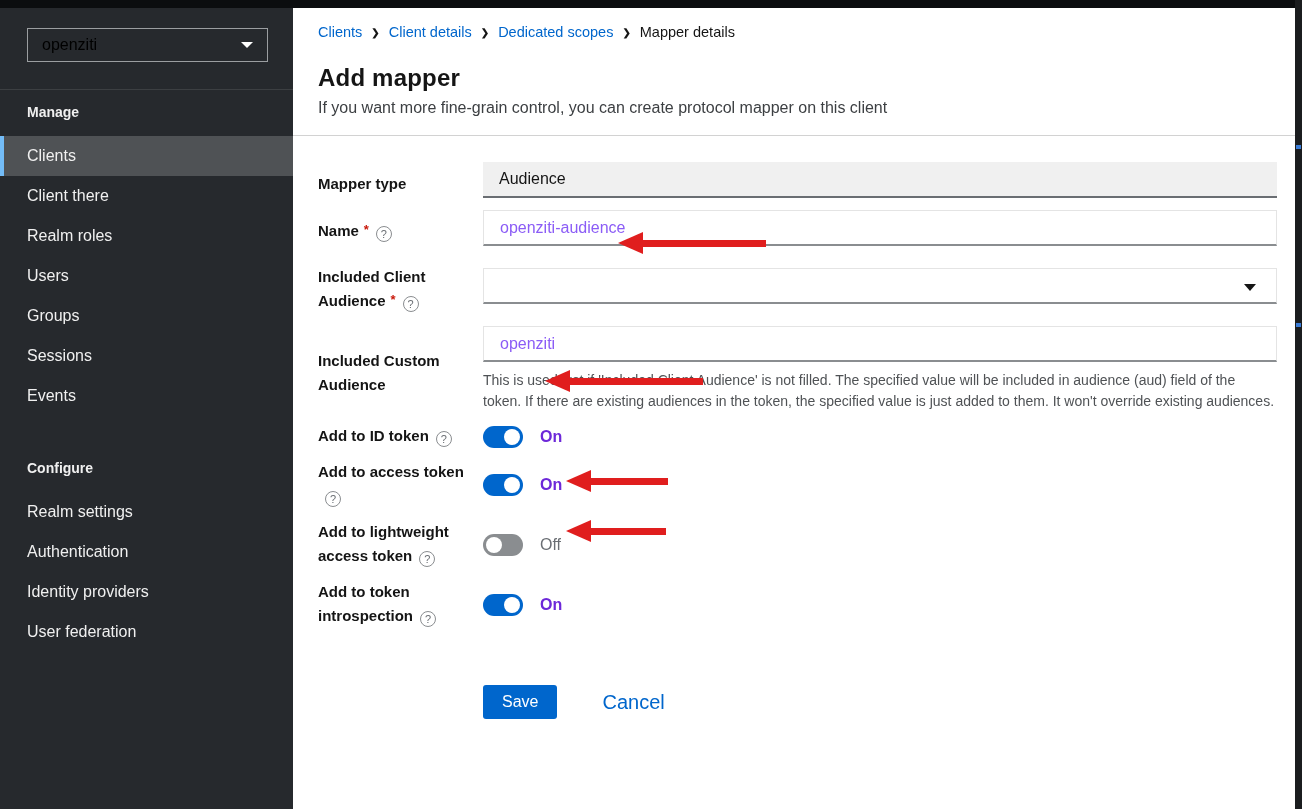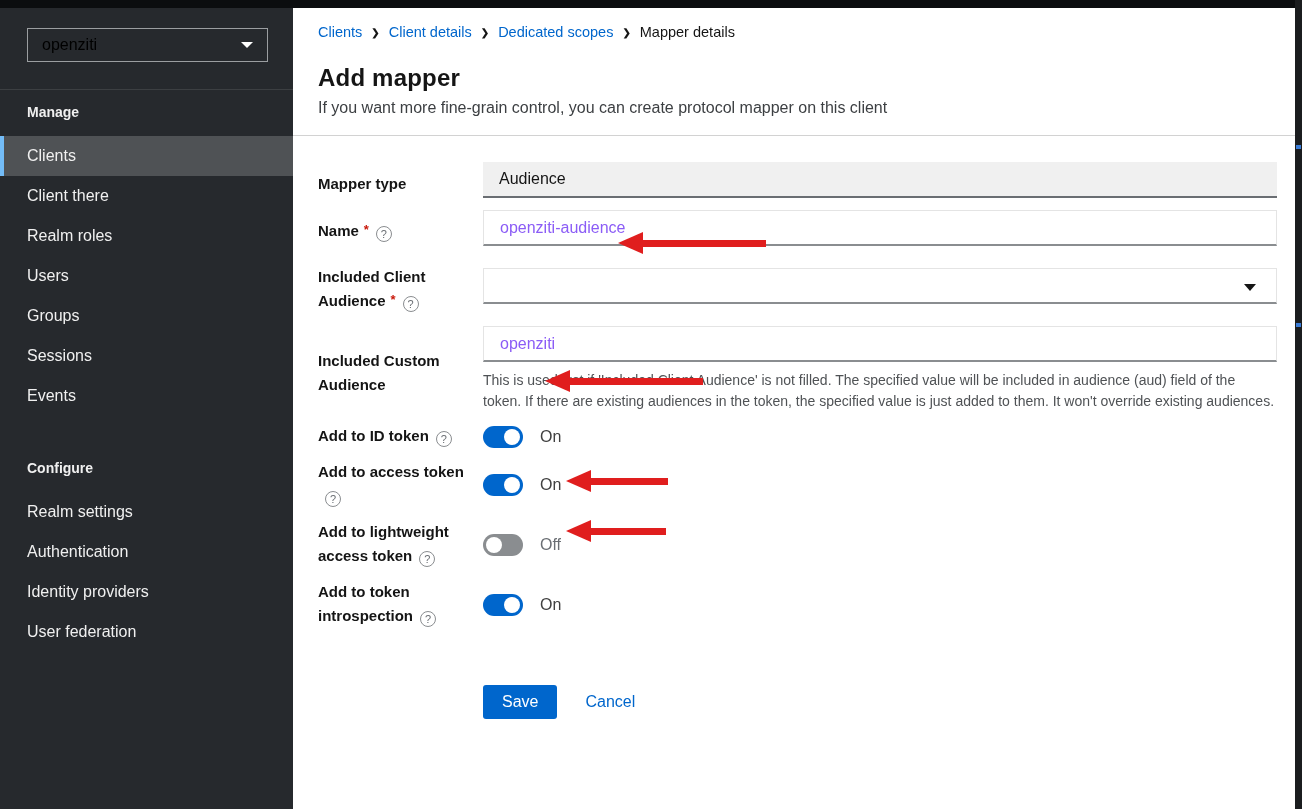--- a/index.html
+++ b/index.html
@@ -57,26 +57,26 @@
   .help-text { font-size: 14px; color: #4f5255; line-height: 21px; margin-top: 8px; }
 
   .toggle-control { display: flex; align-items: center; margin-top: 1px; }
   .switch { width: 40px; height: 22px; border-radius: 11px; position: relative; cursor: pointer; flex: none; }
   .switch.on { background: #0066cc; }
   .switch.off { background: #8a8d90; }
   .switch .knob { position: absolute; top: 3px; width: 16px; height: 16px; border-radius: 50%; background: #ffffff; }
   .switch.on .knob { right: 3px; }
   .switch.off .knob { left: 3px; }
   .switch-state { font-size: 16px; margin-left: 17px; }
-  .switch-state.on { color: #404040; }
+  .switch-state.on { color: #6d28d9; font-weight: bold; }
   .switch-state.off { color: #6a6e73; }
 
   .actions-row { margin-left: 165px; margin-top: 57px; display: flex; align-items: center; }
   .save-button { background: #0066cc; color: #ffffff; border: none; border-radius: 3px; height: 34px; padding: 0 19px; font-size: 16px; font-family: "Liberation Sans", sans-serif; cursor: pointer; }
-  .cancel-link { color: #0066cc; font-size: 16px; text-decoration: none; margin-left: 28px; cursor: pointer; }
+  .cancel-link { color: #0066cc; font-size: 20px; text-decoration: none; margin-left: 45px; cursor: pointer; }
 
   
   .annotations { position: absolute; inset: 0; pointer-events: none; z-index: 40; }
   .arrow { position: absolute; height: 22px; }
   .arrow .head { position: absolute; left: 0; top: 0; width: 0; height: 0; border-top: 11px solid transparent; border-bottom: 11px solid transparent; border-right: 25px solid #e01e1e; }
   .arrow .shaft { position: absolute; left: 23px; right: 0; top: 8px; height: 7px; background: #e01e1e; }
 </style>
 </head>
 <body>
 

